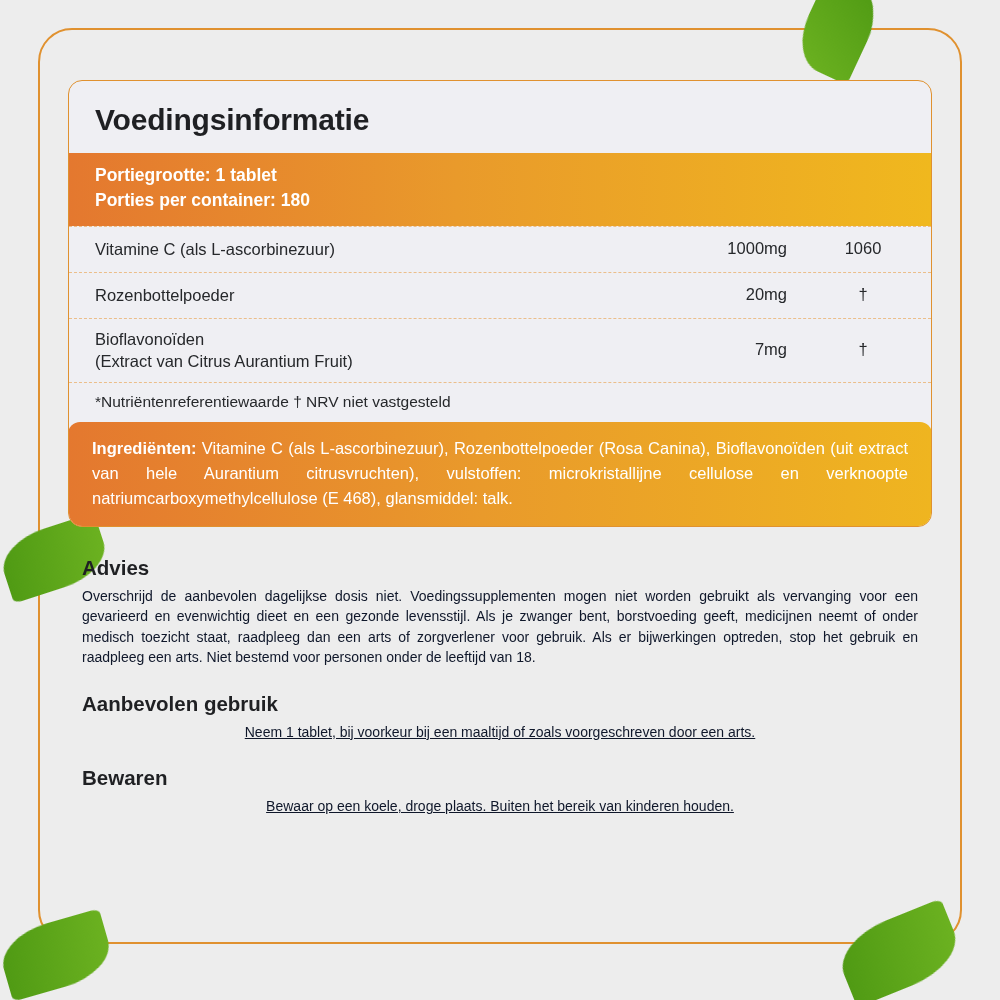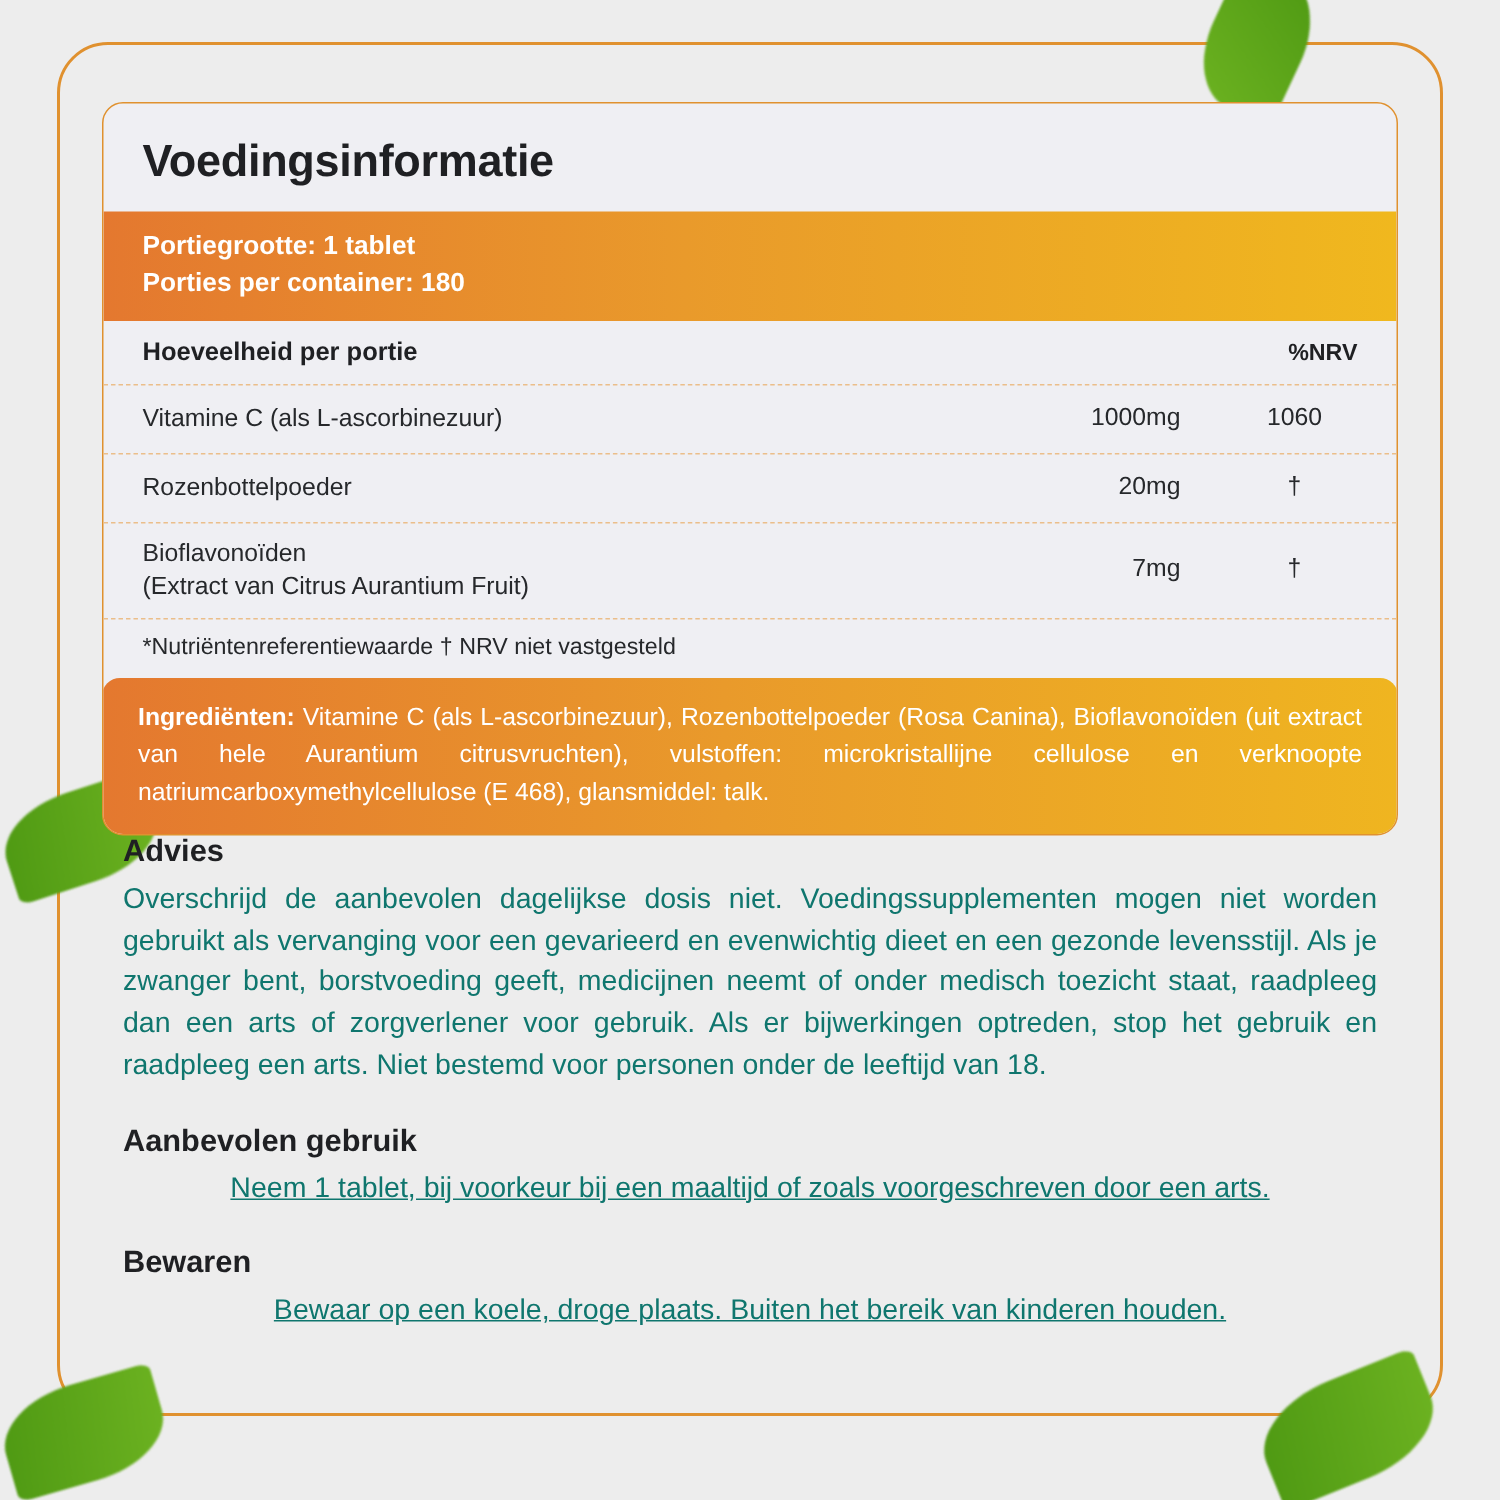--- a/index.html
+++ b/index.html
@@ -57,21 +57,21 @@
     width: 118px; height: 70px;
     left: 840px; top: 918px;
     transform: rotate(-22deg);
     background: linear-gradient(100deg,#4E9913 0%,#6DB321 100%);
   }
 
   
   .card {
     position: absolute;
     left: 68px;
-    top: 68px;
+    top: 80px;
     width: 864px;
     border: 1.5px solid #E0912F;
     border-radius: 14px;
     background: #EFEFF3;
     box-sizing: border-box;
     overflow: hidden;
   }
 
   .card-title {
     font-size: 30px;
@@ -155,23 +155,23 @@
     top: 556px;
     width: 836px;
   }
   .section-heading {
     font-size: 20.5px;
     font-weight: bold;
     color: #1F2023;
     margin: 0 0 6px 0;
   }
   .section-body {
-    font-size: 19px;
+    font-size: 14px;
     line-height: 1.46;
-    color: #0f766e;
+    color: #0f172a;
     margin: 0;
     text-align: justify;
   }
   .section-body.single {
     text-align: center;
     text-decoration: underline;
   }
   .section-block { margin-bottom: 24px; }
   .section-block:last-child { margin-bottom: 0; }
 </style>
@@ -187,24 +187,20 @@
 
 <div class="card">
 
   <div class="card-title">Voedingsinformatie</div>
 
   <div class="serving-band">
     <div>Portiegrootte: 1 tablet</div>
     <div>Porties per container: 180</div>
   </div>
 
-  <div class="amount-header">
-    <span>Hoeveelheid per portie</span>
-    <span class="nrv">%NRV</span>
-  </div>
 
   <div class="nutrient-row">
     <span class="name">
       <span>Vitamine C (als L-ascorbinezuur)</span>
     </span>
     <span class="amount">1000mg</span>
     <span class="pct">1060</span>
   </div>
 
   <div class="nutrient-row">

